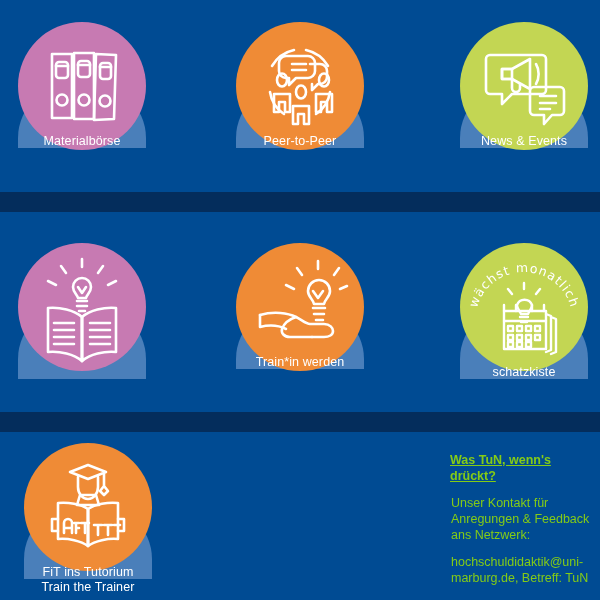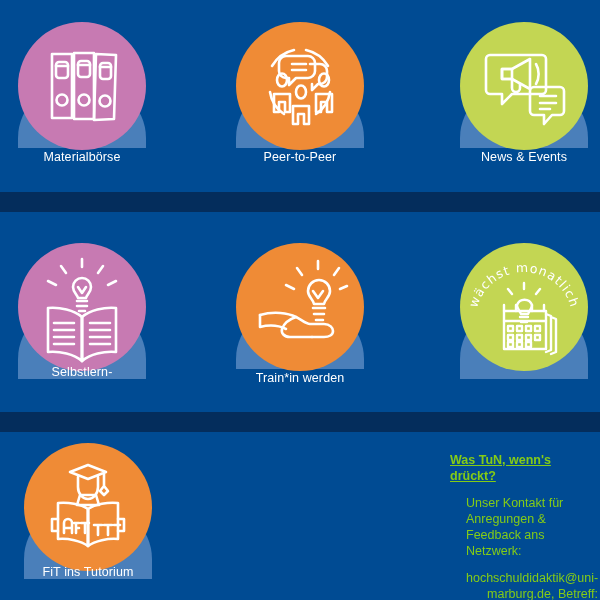--- a/index.html
+++ b/index.html
@@ -60,21 +60,21 @@
     box-sizing: border-box;
   }
   .circle svg { display: block; width: 128px; height: 128px; }
   .c-pink   { background: #c77ab2; }
   .c-orange { background: #ef8b36; }
   .c-green  { background: #c3d653; }
 
   .label {
     position: absolute;
     left: 0;
-    top: 128px;
+    top: 112px;
     width: 128px;
     text-align: center;
     color: #ffffff;
     font-size: 12.5px;
     line-height: 15px;
     letter-spacing: .1px;
   }
   .label.two { top: 122px; }
 
   
@@ -86,25 +86,25 @@
     color: #84cc16;
   }
   .contact h3 {
     margin: 0 0 11px 0;
     font-size: 12.5px;
     line-height: 16px;
     font-weight: bold;
     text-decoration: underline;
   }
   .contact p {
-    margin: 0 0 11px 16px;
+    margin: 0 0 11px 1px;
     font-size: 12.5px;
     line-height: 16px;
   }
-  .contact p.last { margin-bottom: 0; text-align: right; }
+  .contact p.last { margin-bottom: 0; }
 </style>
 </head>
 <body>
 
 <div id="stage">
 
   <div class="band b1"></div>
   <div class="band b2"></div>
 
   <div class="tile" style="left:18px; top:22px;">
@@ -187,21 +187,20 @@
           <path d="M60 44 l4 6 l4 -6"></path>
           <path d="M64 74 c-8 -7 -22 -10 -34 -9 v44 c12 -1 26 2 34 9 z"></path>
           <path d="M64 74 c8 -7 22 -10 34 -9 v44 c-12 -1 -26 2 -34 9 z"></path>
           <path d="M64 74 v44"></path>
           <path d="M36 80 h20 M36 87 h20 M36 94 h20 M36 101 h20"></path>
           <path d="M72 80 h20 M72 87 h20 M72 94 h20 M72 101 h20"></path>
         </g>
       </svg>
     </div>
     <div class="label two">
-      <div>Selbstlern-</div>
     </div>
   </div>
 
   <div class="tile" style="left:236px; top:243px;">
     <div class="dome"></div>
     <div class="circle c-orange">
       <svg viewBox="0 0 128 128" aria-hidden="true">
         <g fill="none" stroke="#ffffff" stroke-width="2.6" stroke-linejoin="round" stroke-linecap="round">
           <path d="M82 26 v-8 M66 32 l-5 -7 M98 32 l5 -7 M58 46 l-8 -4 M104 46 l7 -3"></path>
           <path d="M72 48 a11 11 0 0 1 22 0 c0 6 -5 8 -6 13 h-10 c-1 -5 -6 -7 -6 -13 z"></path>
@@ -246,20 +245,21 @@
             <rect x="66" y="92" width="5" height="5"></rect>
             <rect x="75" y="92" width="5" height="5"></rect>
             <rect x="48" y="99" width="5" height="5"></rect>
             <rect x="57" y="99" width="5" height="5"></rect>
             <rect x="66" y="99" width="5" height="5"></rect>
           </g>
         </g>
       </svg>
     </div>
     <div class="label two">
+      <div>schatzkiste</div>
     </div>
   </div>
 
   <div class="tile" style="left:24px; top:443px;">
     <div class="dome tall"></div>
     <div class="circle c-orange">
       <svg viewBox="0 0 128 128" aria-hidden="true">
         <g fill="none" stroke="#ffffff" stroke-width="2.6" stroke-linejoin="round" stroke-linecap="round">
           <path d="M46 29 l18 -7 l18 7 l-18 7 z"></path>
           <path d="M80 31 v12 l4 5 l-4 4 l-4 -4 l4 -5"></path>
@@ -273,20 +273,21 @@
           <path d="M52 80 v10 M50 80 h5 M52 85 h3"></path>
           <path d="M57 80 h8 M61 80 v10"></path>
           <path d="M70 82 h8 M74 82 v10"></path>
           <path d="M80 82 h8 M84 82 v10"></path>
           <path d="M90 82 h6"></path>
         </g>
       </svg>
     </div>
     <div class="label two">
       <div>FiT ins Tutorium</div>
+      <div>Train the Trainer</div>
     </div>
   </div>
 
   <div class="contact">
     <h3>Was TuN, wenn's drückt?</h3>
     <p>Unser Kontakt für Anregungen &amp; Feedback ans Netzwerk:</p>
     <p class="last">hochschuldidaktik@uni-marburg.de, Betreff: TuN</p>
   </div>
 
 </div>

